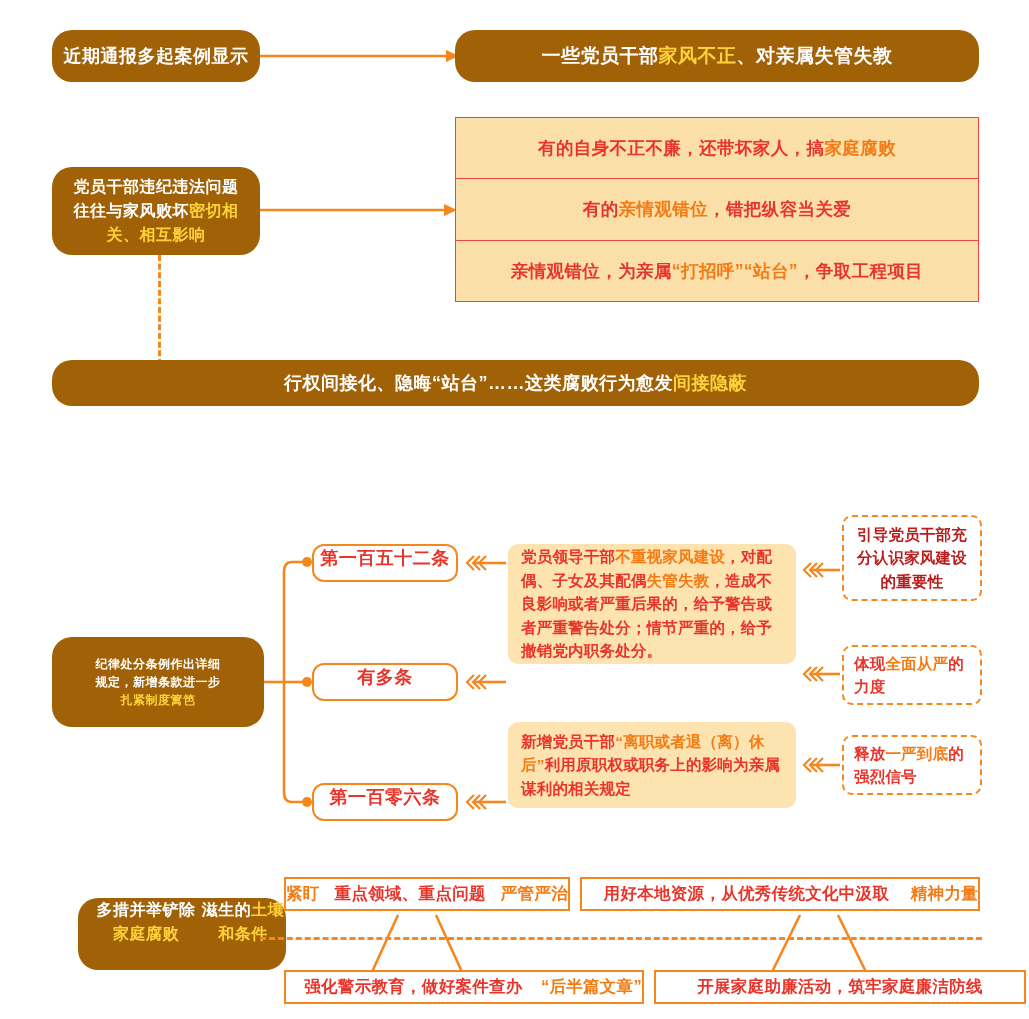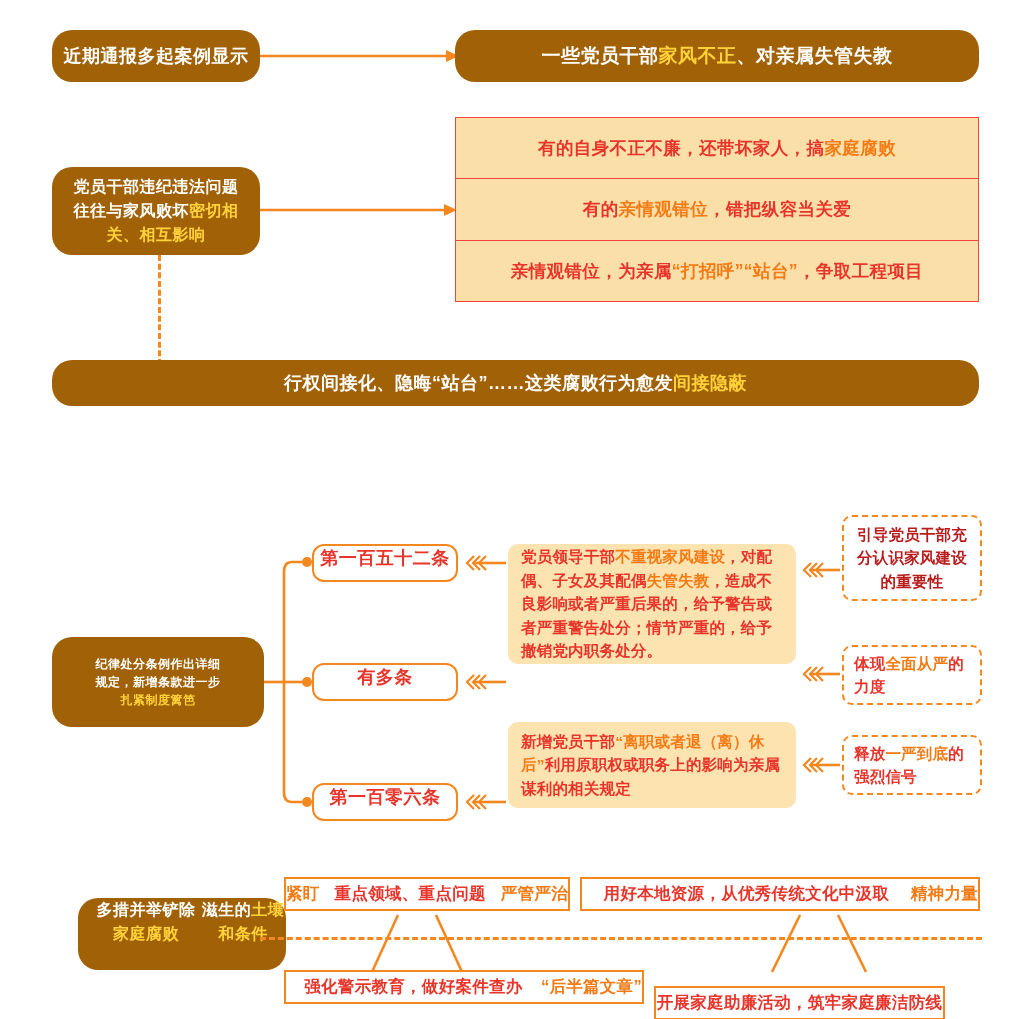--- a/index.html
+++ b/index.html
@@ -296,19 +296,19 @@
       <span>用好本地资源，从优秀传统文化中汲取</span>
       <span class="hl">精神力量</span>
   </div>
 
   <div class="abs strip" style="left:284px; top:970px; width:360px; height:34px;">
     <span class="hl"></span>
       <span>强化警示教育，做好案件查办</span>
       <span class="hl">“后半篇文章”</span>
   </div>
 
-  <div class="abs strip" style="left:654px; top:970px; width:291px; height:34px;margin-top:16px;">
+  <div class="abs strip" style="left:654px; top:970px; width:372px; height:34px;">
     <span class="hl"></span>
       <span>开展家庭助廉活动，筑牢家庭廉洁防线</span>
       <span class="hl"></span>
   </div>
 
 </div>
 
 </body></html>

